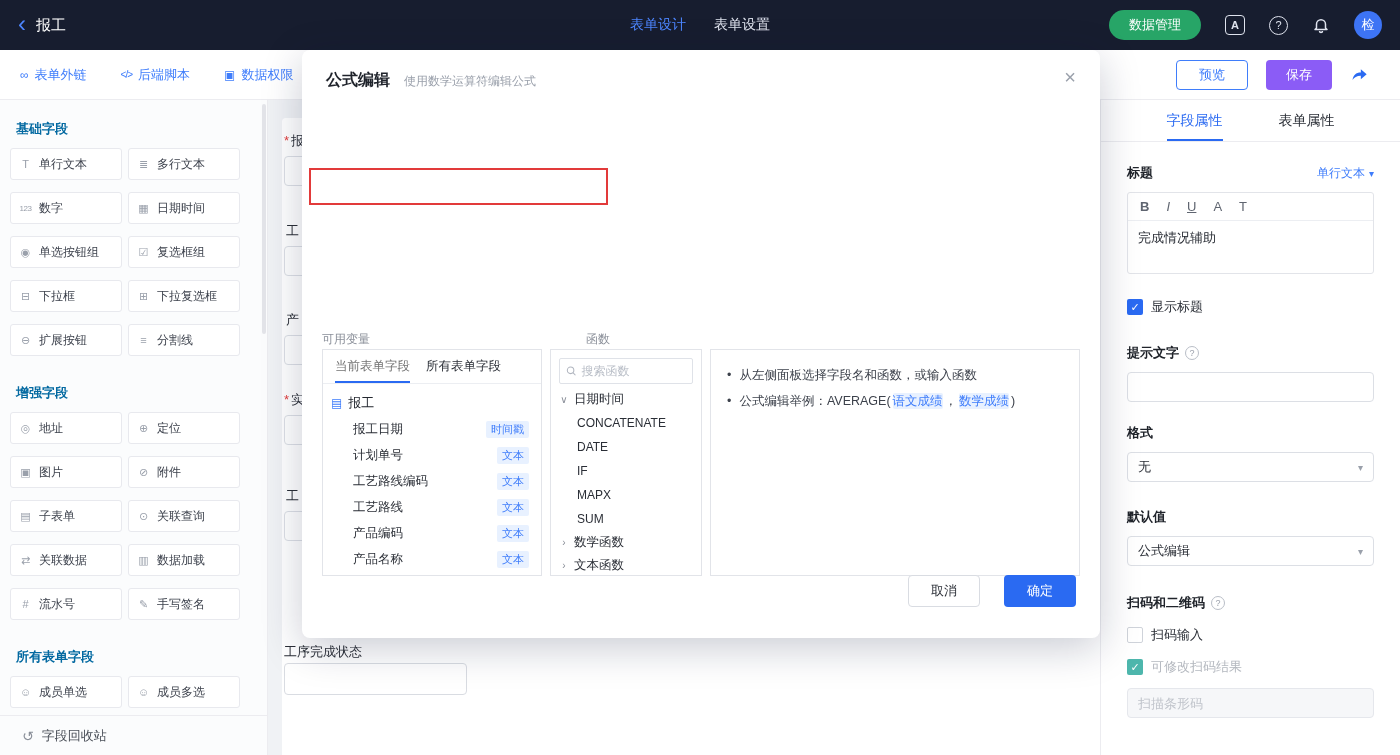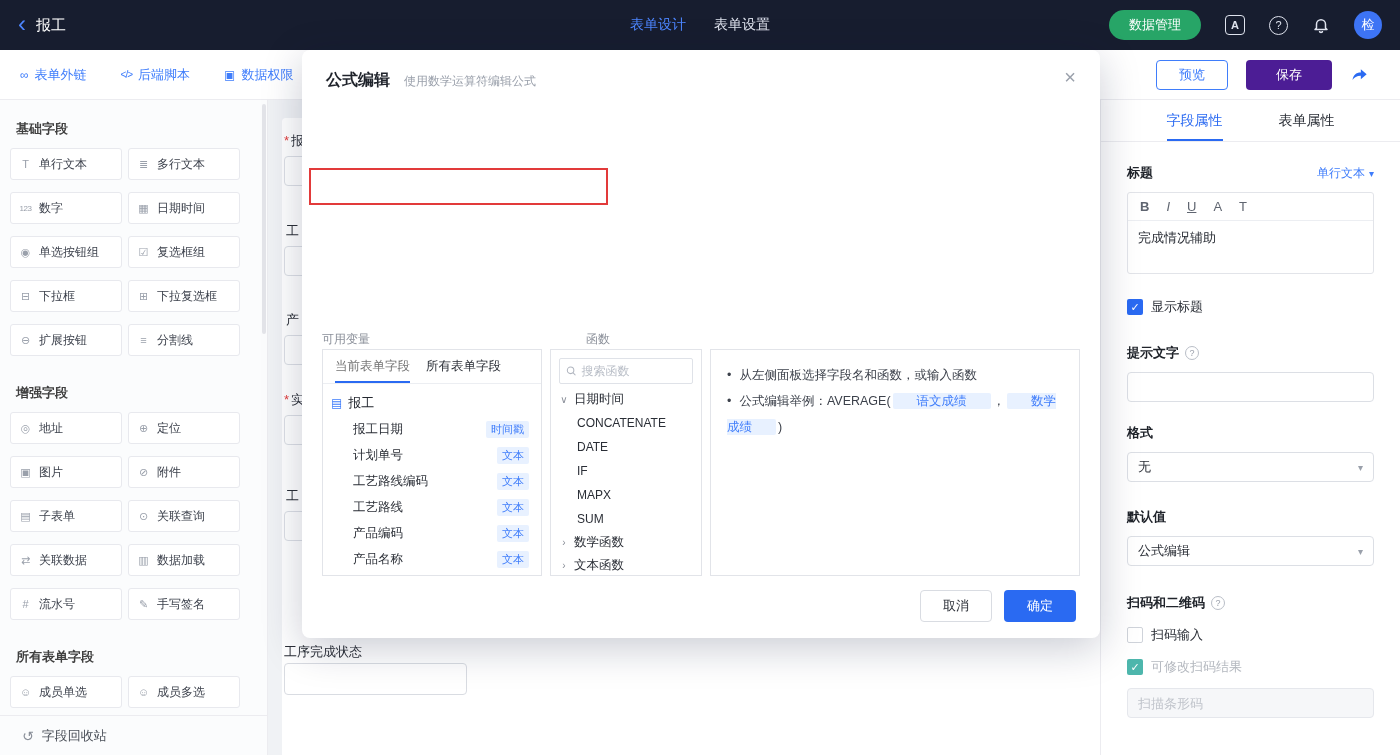--- a/index.html
+++ b/index.html
@@ -32,28 +32,28 @@
     display:flex; align-items:center; justify-content:center; cursor:pointer; }
 
   
   .actionbar { position:absolute; top:50px; left:0; right:0; height:50px; background:#fff;
     border-bottom:1px solid #ececf0; display:flex; align-items:center; padding:0 30px 0 20px; z-index:1; }
   .ab-item { display:flex; align-items:center; gap:6px; color:#3f7dfb; font-size:13px; margin-right:34px; cursor:pointer; white-space:nowrap; }
   .ab-item .ic { font-size:12px; }
   .ab-item .ic.code { font-size:10px; letter-spacing:-1px; }
   .ab-right { margin-left:auto; display:flex; align-items:center; gap:18px; }
   .btn-preview { height:30px; padding:0 22px; border:1px solid #3f7dfb; color:#3f7dfb; border-radius:4px; background:#fff; }
-  .btn-save { height:30px; padding:0 30px; background:#4c1d95; color:#fff; border-radius:4px; }
+  .btn-save { height:30px; padding:0 20px; background:#8b5cf6; color:#fff; border-radius:4px; }
   .ic-share { display:flex; cursor:pointer; }
 
   
   .sidebar { position:absolute; top:100px; left:0; bottom:0; width:268px; background:#fbfcfd;
     border-right:1px solid #ececf0; overflow:hidden; z-index:1; }
   .sb-scroll { padding:0 0 0 10px; }
-  .sb-title { font-size:13px; font-weight:bold; color:#404040; margin:20px 0 10px 6px; }
+  .sb-title { font-size:13px; font-weight:bold; color:#0369a1; margin:20px 0 10px 6px; }
   .sb-grid { display:grid; grid-template-columns:112px 112px; gap:12px 6px; }
   .sb-field { height:32px; background:#fff; border:1px solid #e8e9ee; border-radius:3px;
     display:flex; align-items:center; gap:6px; padding:0 7px; font-size:12px; color:#3d424d; cursor:pointer; overflow:hidden; white-space:nowrap; }
   .sb-field .ic { color:#9aa0ab; font-size:11px; width:15px; flex:none; text-align:center; }
   .sb-field .ic.ic-sm { font-size:8px; letter-spacing:-0.5px; }
   .sb-recycle { position:absolute; bottom:0; left:0; right:0; height:40px; border-top:1px solid #ececf0;
     background:#fbfcfd; display:flex; align-items:center; gap:8px; padding-left:22px; font-size:13px; color:#4a4f58; cursor:pointer; }
   .sb-recycle .ic { color:#8a8f99; font-size:14px; }
   .sb-thumb { position:absolute; right:1px; top:4px; width:4px; height:230px; background:#e3e4e9; border-radius:2px; }
 
@@ -134,22 +134,22 @@
   .fn-search { margin:8px 8px 4px 8px; height:26px; border:1px solid #dfe2e8; border-radius:2px;
     display:flex; align-items:center; gap:5px; padding:0 6px; }
   .fn-search input { border:none; width:100%; font-size:12px; color:#2a2e36; }
   .fn-search input::placeholder { color:#b9bec7; }
   .fn-group { display:flex; align-items:center; gap:5px; padding:3px 8px; font-size:12.5px; color:#2a2e36; cursor:pointer; }
   .fn-caret { color:#8a8f99; font-size:10px; width:10px; text-align:center; }
   .fn-item { padding-left:26px; height:24px; line-height:24px; font-size:12px; color:#2a2e36; cursor:pointer; }
   .m-help { left:408px; right:20px; width:auto; padding:12px 16px; }
   .help-line { font-size:12.5px; color:#3c414b; line-height:26px; }
   .bullet { margin-right:8px; }
-  .help-chip { background:#e8f1ff; color:#3f7dfb; padding:1px 24px; border-radius:2px; margin:0 2px; }
-  .m-footer { position:absolute; bottom:16px; right:24px; display:flex; gap:12px; }
+  .help-chip { background:#e8f1ff; color:#3f7dfb; padding:1px 0; border-radius:2px; margin:0 2px; }
+  .m-footer { position:absolute; bottom:31px; right:24px; display:flex; gap:24px; }
   .btn-cancel { width:72px; height:32px; border:1px solid #d9dce2; border-radius:4px; background:#fff; color:#2a2e36; }
   .btn-ok { width:72px; height:32px; background:#2a6af2; border-radius:4px; color:#fff; }
 
   .mt8{margin-top:8px;} .mt10{margin-top:10px;} .mt12{margin-top:12px;} .mt14{margin-top:14px;}
   .mt22{margin-top:22px;} .mt24{margin-top:24px;} .mt26{margin-top:26px;} .mt28{margin-top:28px;}
 </style>
 </head>
 <body>
 
 <header class="topbar">

